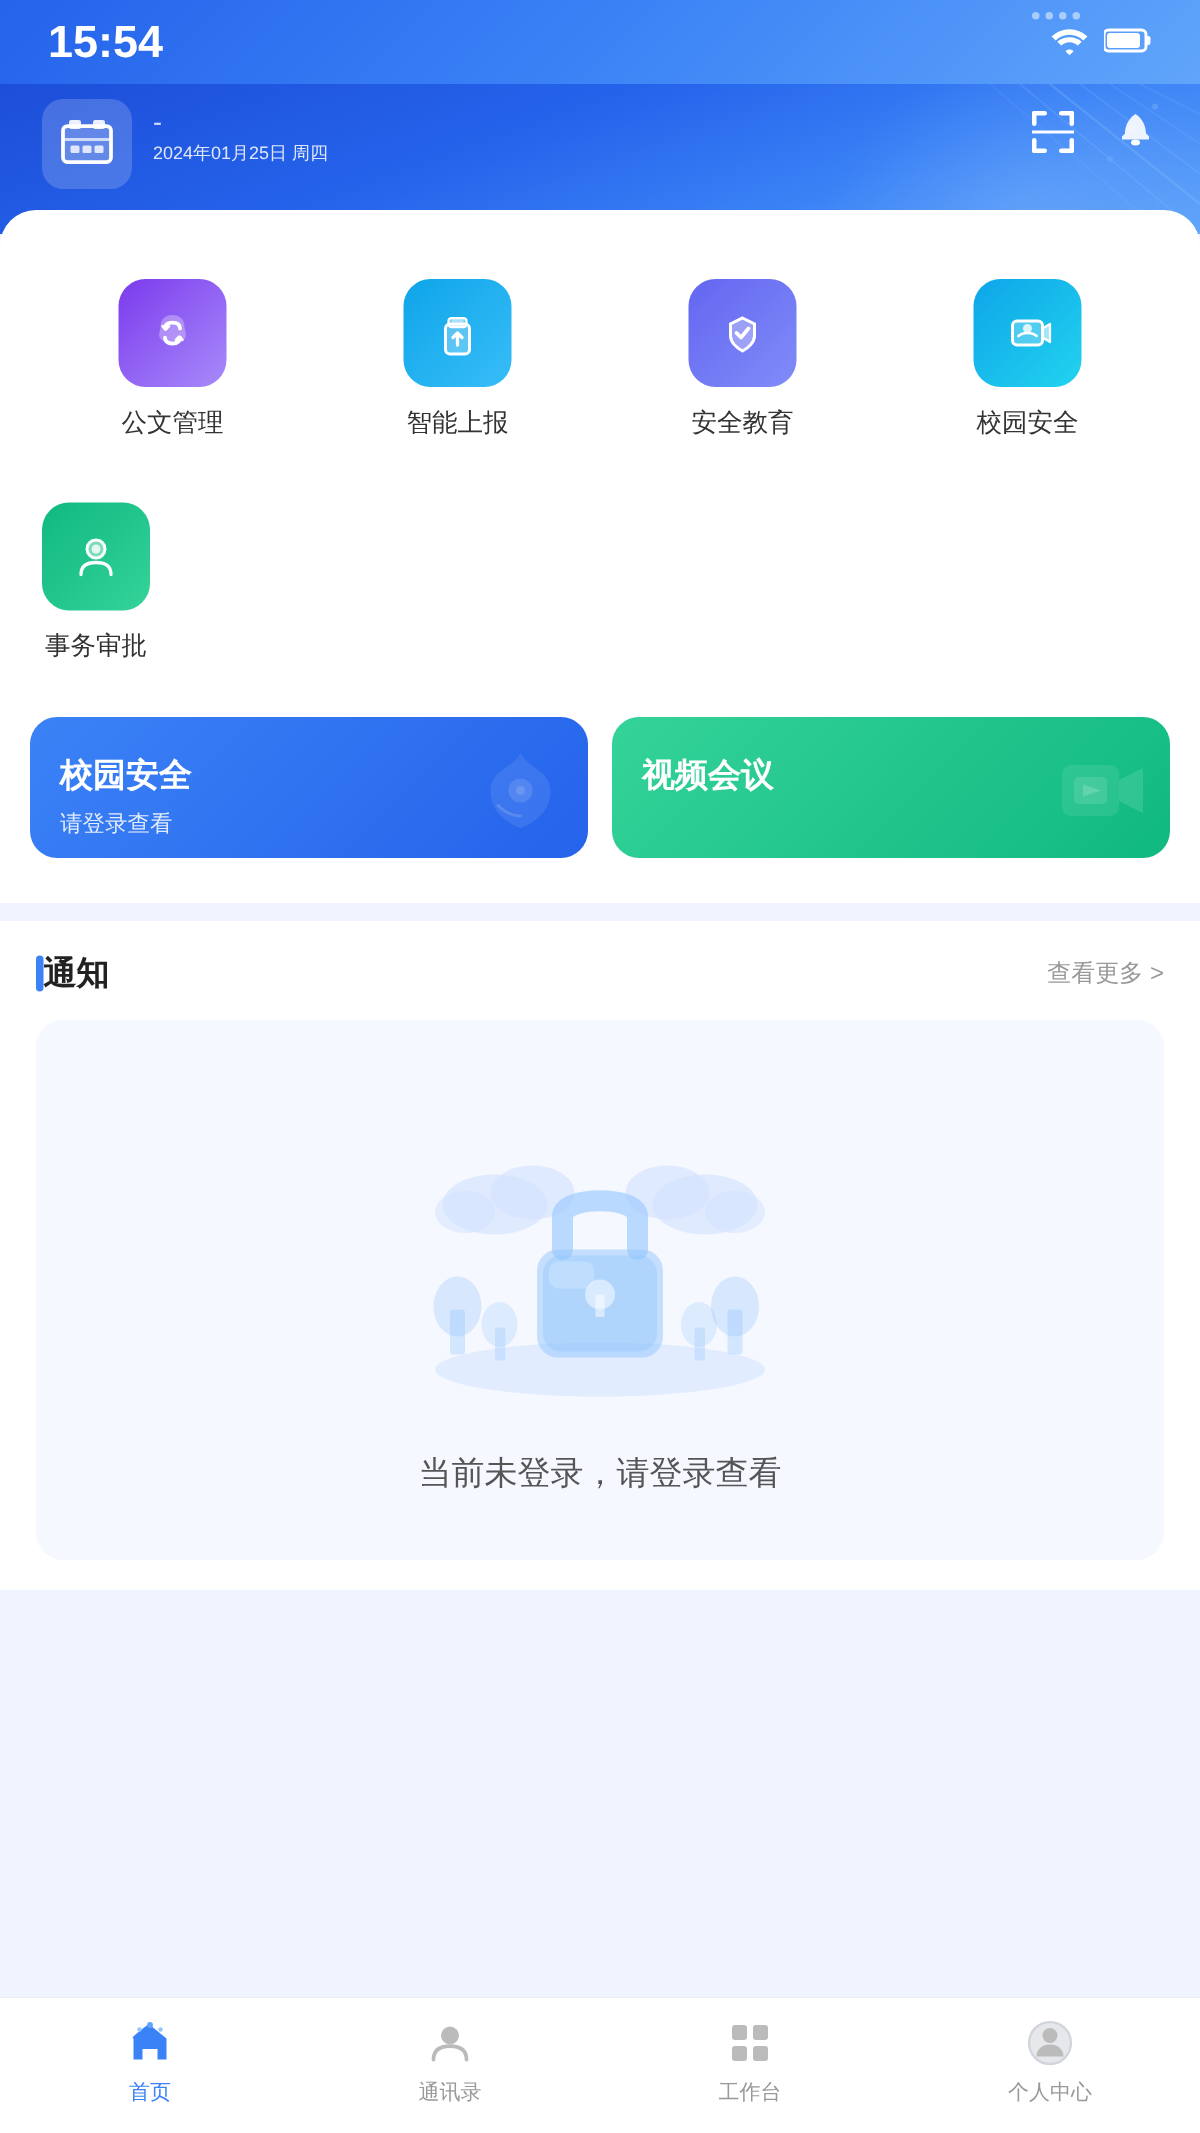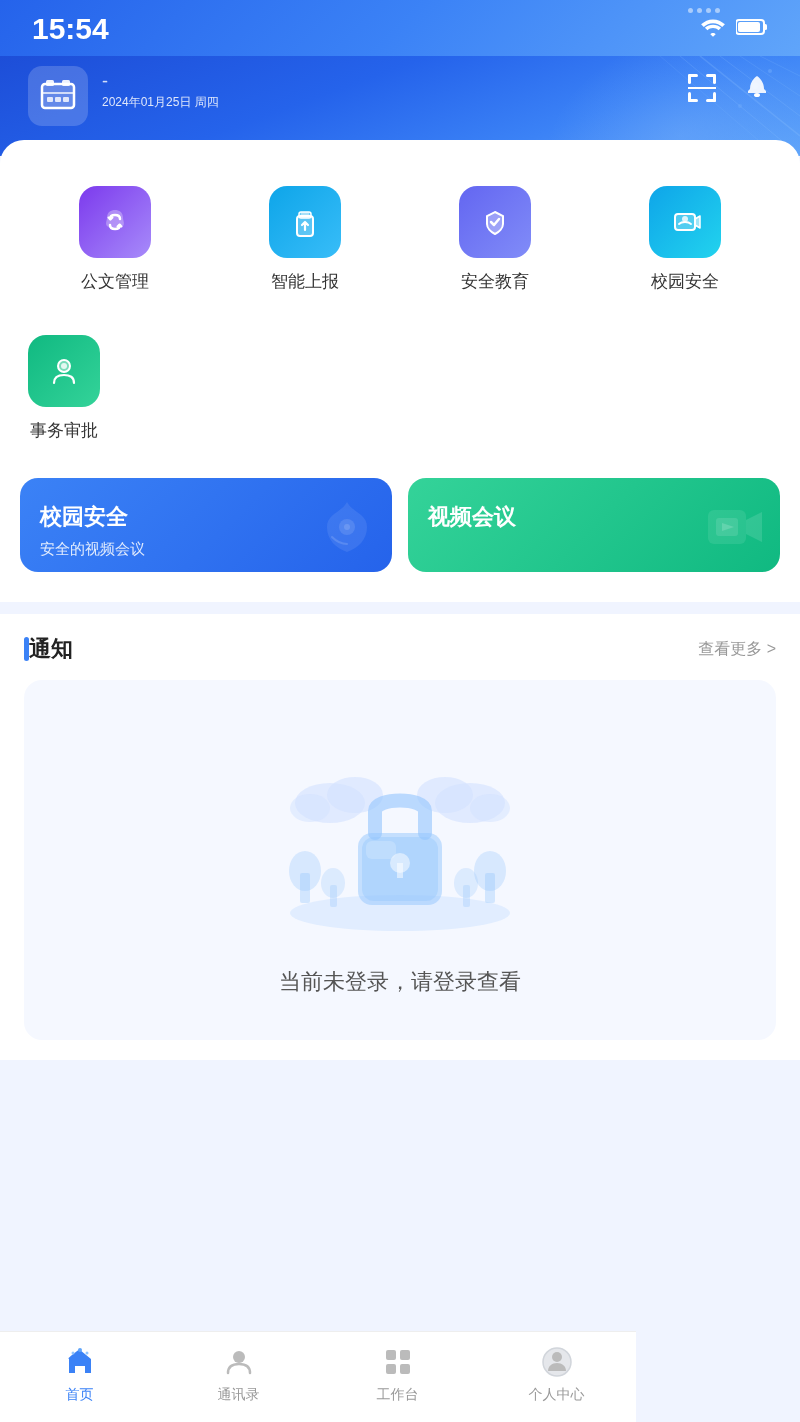--- a/index.html
+++ b/index.html
@@ -261,21 +261,21 @@
       font-size: 22px;
       color: #555;
       text-align: left;
     }
 
     
     .bottom-nav {
       position: fixed;
       bottom: 0;
       left: 0;
-      width: 636px;
+      width: 800px;
       background: white;
       border-top: 1px solid #eee;
       display: flex;
       justify-content: flex-start;
       align-items: center;
       padding: 12px 0 18px;
       z-index: 100;
     }
     .nav-item {
       display: flex;
@@ -480,21 +480,21 @@
           </svg>
         </div>
         <span class="menu-label">事务审批</span>
       </div>
     </div>
 
     <div class="feature-cards" style="padding: 20px 0 10px;">
 
       <div class="feature-card feature-card-blue">
         <div class="feature-card-title">校园安全</div>
-        <div class="feature-card-subtitle">安全的视频会议</div>
+        <div class="feature-card-subtitle">请登录查看</div>
         <div class="feature-card-bg-icon">
           <svg viewBox="0 0 70 70" fill="none" xmlns="http://www.w3.org/2000/svg">
             <path d="M35 10 C30 20 15 22 15 35 C15 48 24 56 35 60 C46 56 55 48 55 35 C55 22 40 20 35 10Z" fill="rgba(255,255,255,0.25)"></path>
             <circle cx="35" cy="35" r="8" fill="rgba(255,255,255,0.4)"></circle>
             <circle cx="35" cy="35" r="3" fill="white" opacity="0.7"></circle>
             <path d="M20 45 C25 50 30 52 35 52" stroke="white" stroke-width="2" stroke-linecap="round" opacity="0.5" fill="none"></path>
           </svg>
         </div>
       </div>
 

